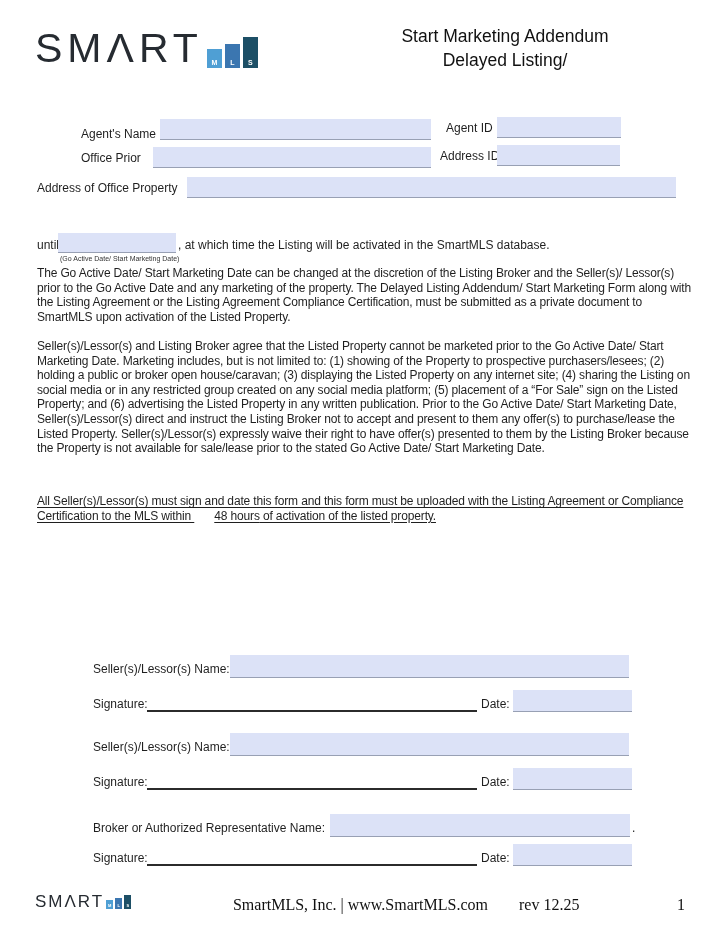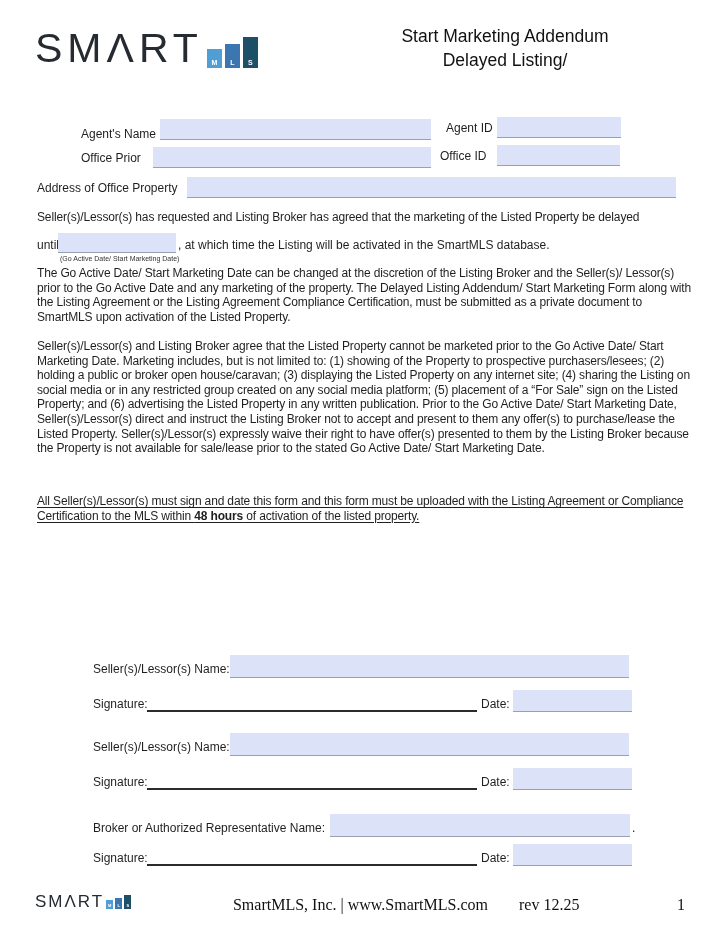--- a/index.html
+++ b/index.html
@@ -70,21 +70,21 @@
   .para {
     font-size:12px; line-height:14.6px;
     letter-spacing:-0.15px;
     text-align:left;
   }
   .caption { font-size:7px; color:#333333; white-space:nowrap; }
   .notice {
     text-decoration:underline;
     text-underline-offset:2px;
   }
-  .notice b { font-weight:bold; }
+  .notice b { font-weight:normal;margin-left:20px; }
   .sig-line { background:#2b2b2b; height:1.5px; }
 
   
   .footer-text {
     font-family:"Liberation Serif", serif;
     font-size:16px; color:#111111;
     white-space:nowrap;
   }
 </style>
 </head>
@@ -112,27 +112,26 @@
     <div>Delayed Listing/</div>
   </div>
 
   <span class="abs label" style="left:81px; top:127px;">Agent's Name</span>
   <input type="text" class="ffield" style="left: 160px; top: 119px; width: 271px; height: 21px;">
   <span class="abs label" style="left:421px; top:121px;margin-left:25px;">Agent ID</span>
   <input type="text" class="ffield" style="left: 497px; top: 117px; width: 124px; height: 21px;">
 
   <span class="abs label" style="left:81px; top:151px;">Office Prior</span>
   <input type="text" class="ffield" style="left: 153px; top: 147px; width: 278px; height: 21px;">
-  <span class="abs label" style="left:440px; top:149px;">Office ID</span>
+  <span class="abs label" style="left:440px; top:149px;">Address ID</span>
   <input type="text" class="ffield" style="left: 497px; top: 145px; width: 123px; height: 21px;">
 
   <span class="abs label" style="left:37px; top:181px;">Address of Office Property</span>
   <input type="text" class="ffield" style="left: 187px; top: 177px; width: 489px; height: 21px;">
 
-  <div class="abs para" style="left:37px; top:210px; width:655px;">Seller(s)/Lessor(s) has requested and Listing Broker has agreed that the marketing of the Listed Property be delayed</div>
   <span class="abs label" style="left:37px; top:238px;">until</span>
   <input type="text" class="ffield" style="left: 58px; top: 233px; width: 118px; height: 20px;">
   <span class="abs label" style="left:178px; top:238px;">, at which time the Listing will be activated in the SmartMLS database.</span>
   <span class="abs caption" style="left:60px; top:255px;">(Go Active Date/ Start Marketing Date)</span>
 
   <div class="abs para" style="left:37px; top:266px; width:655px;">The Go Active Date/ Start Marketing Date can be changed at the discretion of the Listing Broker and the Seller(s)/ Lessor(s) prior to the Go Active Date and any marketing of the property. The Delayed Listing Addendum/ Start Marketing Form along with the Listing Agreement or the Listing Agreement Compliance Certification, must be submitted as a private document to SmartMLS upon activation of the Listed Property.</div>
 
   <div class="abs para" style="left:37px; top:339px; width:655px;">Seller(s)/Lessor(s) and Listing Broker agree that the Listed Property cannot be marketed prior to the Go Active Date/ Start Marketing Date. Marketing includes, but is not limited to: (1) showing of the Property to prospective purchasers/lesees; (2) holding a public or broker open house/caravan; (3) displaying the Listed Property on any internet site; (4)  sharing the Listing on social media or in any restricted group created on any social media platform; (5) placement of a “For Sale” sign on the Listed Property; and (6) advertising the Listed Property in any written publication. Prior to the Go Active Date/ Start Marketing Date, Seller(s)/Lessor(s) direct and instruct the Listing Broker not to accept and present to them any offer(s) to purchase/lease the Listed Property. Seller(s)/Lessor(s) expressly waive their right to have offer(s) presented to them by the Listing Broker because the Property is not available for sale/lease prior to the stated Go Active Date/ Start Marketing Date.</div>
 
   <div class="abs para notice" style="left:37px; top:494px; width:648px;"><span>All Seller(s)/Lessor(s) must sign and date this form and this form must be uploaded with the Listing Agreement or Compliance Certification to the MLS within </span><b>48 hours</b><span> of activation of the listed property.</span></div>

